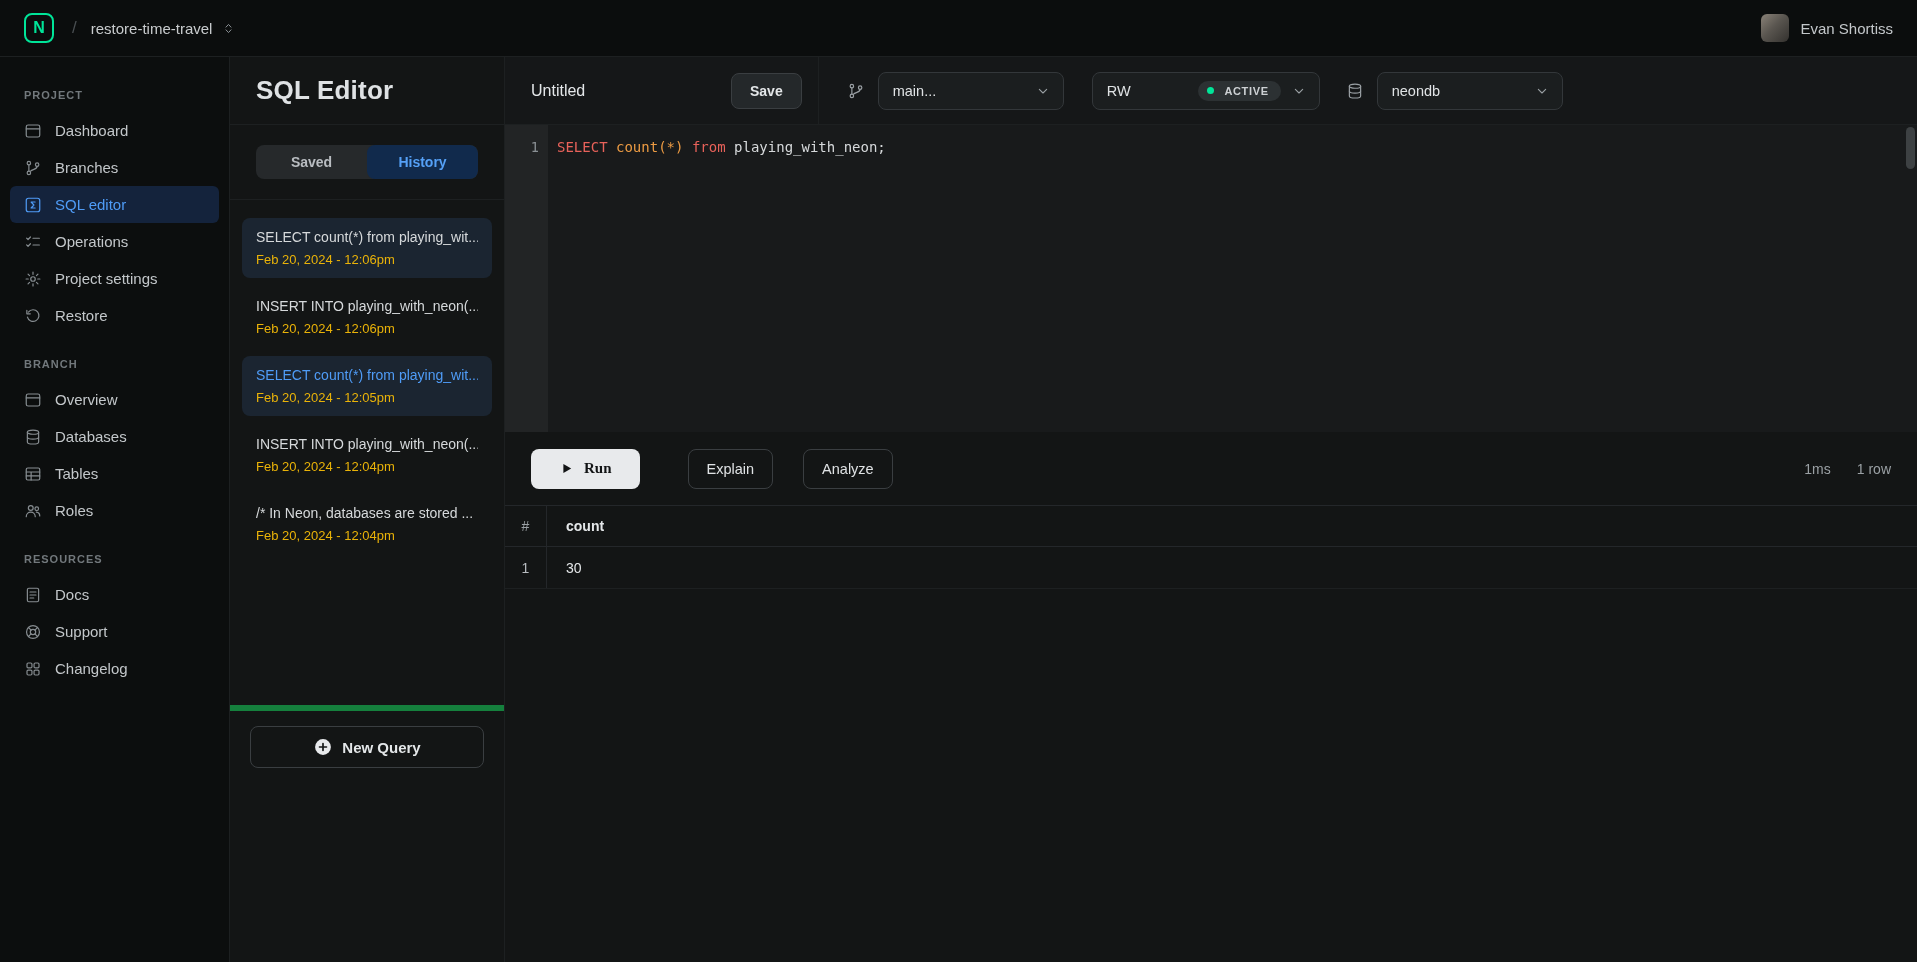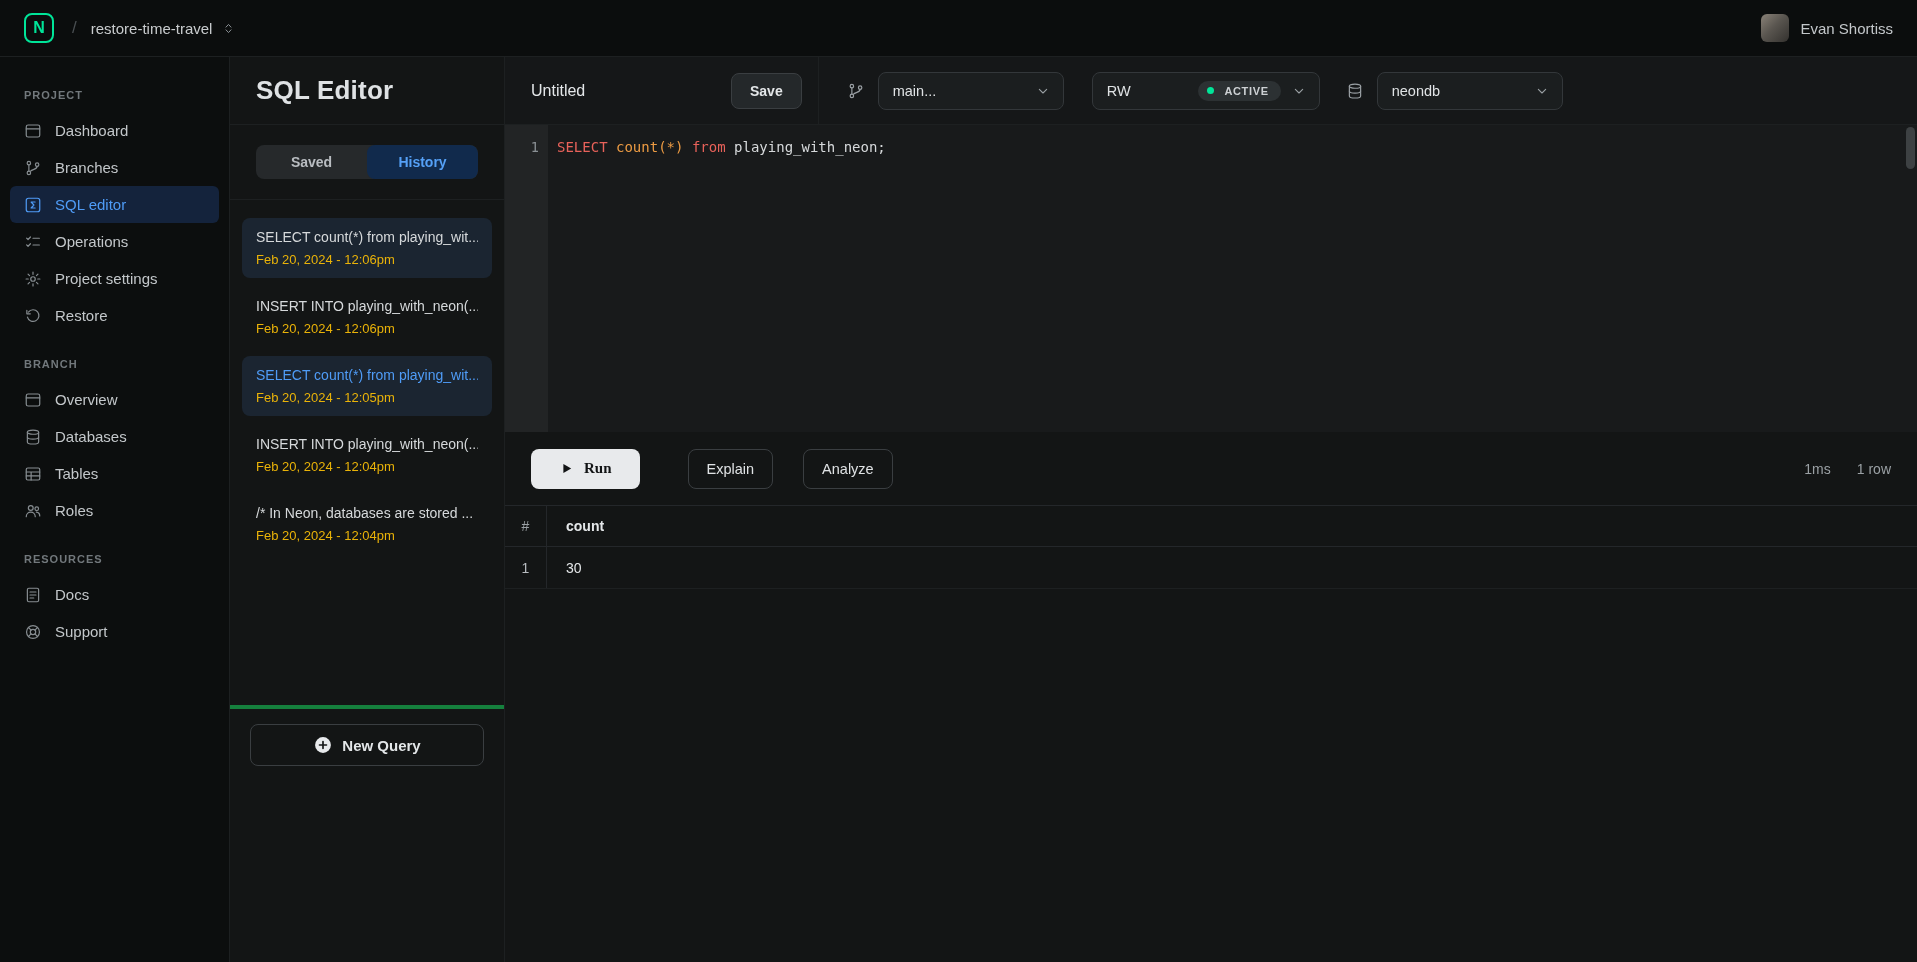--- a/index.html
+++ b/index.html
@@ -54,21 +54,21 @@
     font-weight:600; font-family:inherit; cursor:pointer; border-radius:8px; }
   .tab.active { background:#112a4c; color:#55a0f6; }
   .history-list { flex:none; height:505px; padding:18px 12px; display:flex;
     flex-direction:column; gap:9px; overflow:hidden; }
   .hist-item { flex:none; padding:11px 14px; border-radius:8px; cursor:pointer; }
   .hist-item.hl { background:#1b2531; }
   .hist-q { display:block; font-size:14px; color:#d6d9db;
     white-space:nowrap; overflow:hidden; }
   .hist-item.sel .hist-q { color:#4f9cf7; }
   .hist-t { display:block; font-size:13px; color:#eab308; margin-top:7px; }
-  .qp-footer { flex:none; border-top:4px solid #15803d; padding:15px 20px; }
+  .qp-footer { flex:none; border-top:6px solid #15803d; padding:15px 20px; }
   .new-query { width:100%; height:42px; border:1px solid #3a3e41; border-radius:8px;
     background:transparent; color:#e4e7e9; font-size:15px; font-weight:700;
     font-family:inherit; display:flex; align-items:center; justify-content:center;
     gap:9px; cursor:pointer; }
   .new-query .icon { display:flex; }
 
   
   .main { grid-row:2; grid-column:3; display:flex; flex-direction:column;
     background:#131515; min-width:0; }
   .main-topbar { height:68px; flex:none; display:flex; align-items:center;
@@ -268,20 +268,31 @@
         <div class="side-item">
           <span class="icon">
             <svg viewBox="0 0 24 24" width="18" height="18" fill="none" stroke="currentColor" stroke-width="1.6" stroke-linecap="round" stroke-linejoin="round">
               <circle cx="12" cy="12" r="8.6"></circle>
               <circle cx="12" cy="12" r="3.6"></circle>
               <path d="M6 6l3.4 3.4M18 6l-3.4 3.4M6 18l3.4-3.4M18 18l-3.4-3.4"></path>
             </svg>
           </span>
           <span class="side-label">Support</span>
         </div>
+        <div class="side-item">
+          <span class="icon">
+            <svg viewBox="0 0 24 24" width="18" height="18" fill="none" stroke="currentColor" stroke-width="1.6" stroke-linecap="round" stroke-linejoin="round">
+              <rect x="4" y="4" width="6.6" height="6.6" rx="1.6"></rect>
+              <rect x="13.4" y="4" width="6.6" height="6.6" rx="1.6"></rect>
+              <rect x="4" y="13.4" width="6.6" height="6.6" rx="1.6"></rect>
+              <rect x="13.4" y="13.4" width="6.6" height="6.6" rx="1.6"></rect>
+            </svg>
+          </span>
+          <span class="side-label">Changelog</span>
+        </div>
       </div>
   </nav>
 
   <section class="query-panel">
     <div class="qp-header">
       <h1 class="qp-title">SQL Editor</h1>
     </div>
     <div class="tabs-wrap">
       <div class="tabs">
           <button class="tab">Saved</button>

